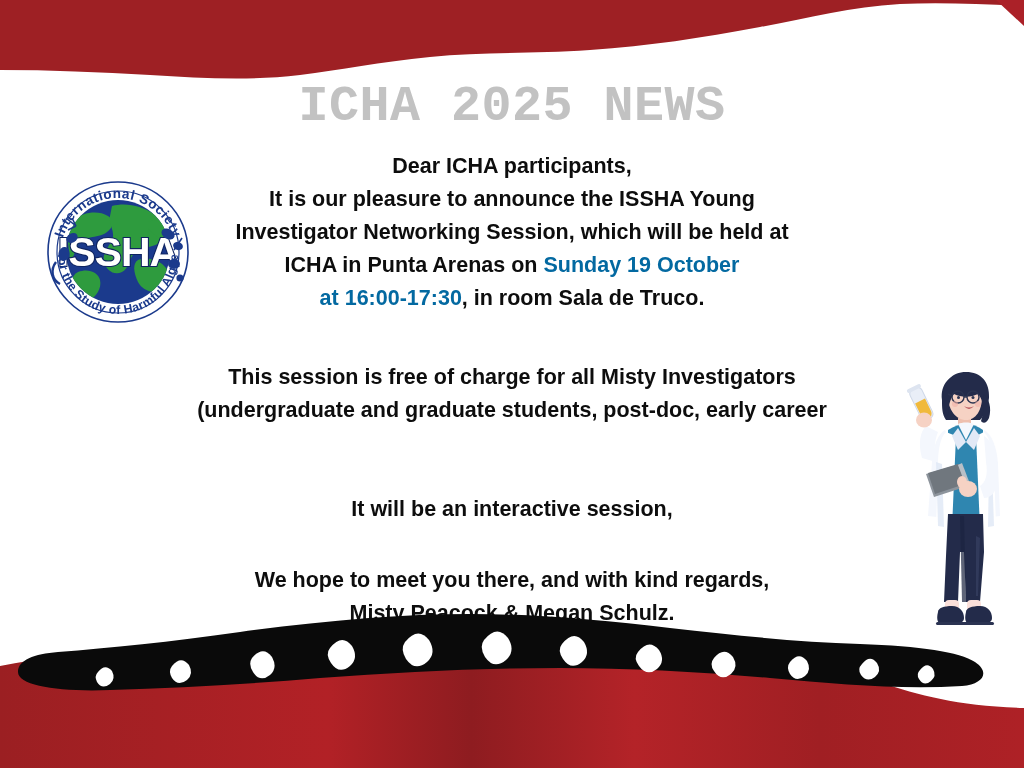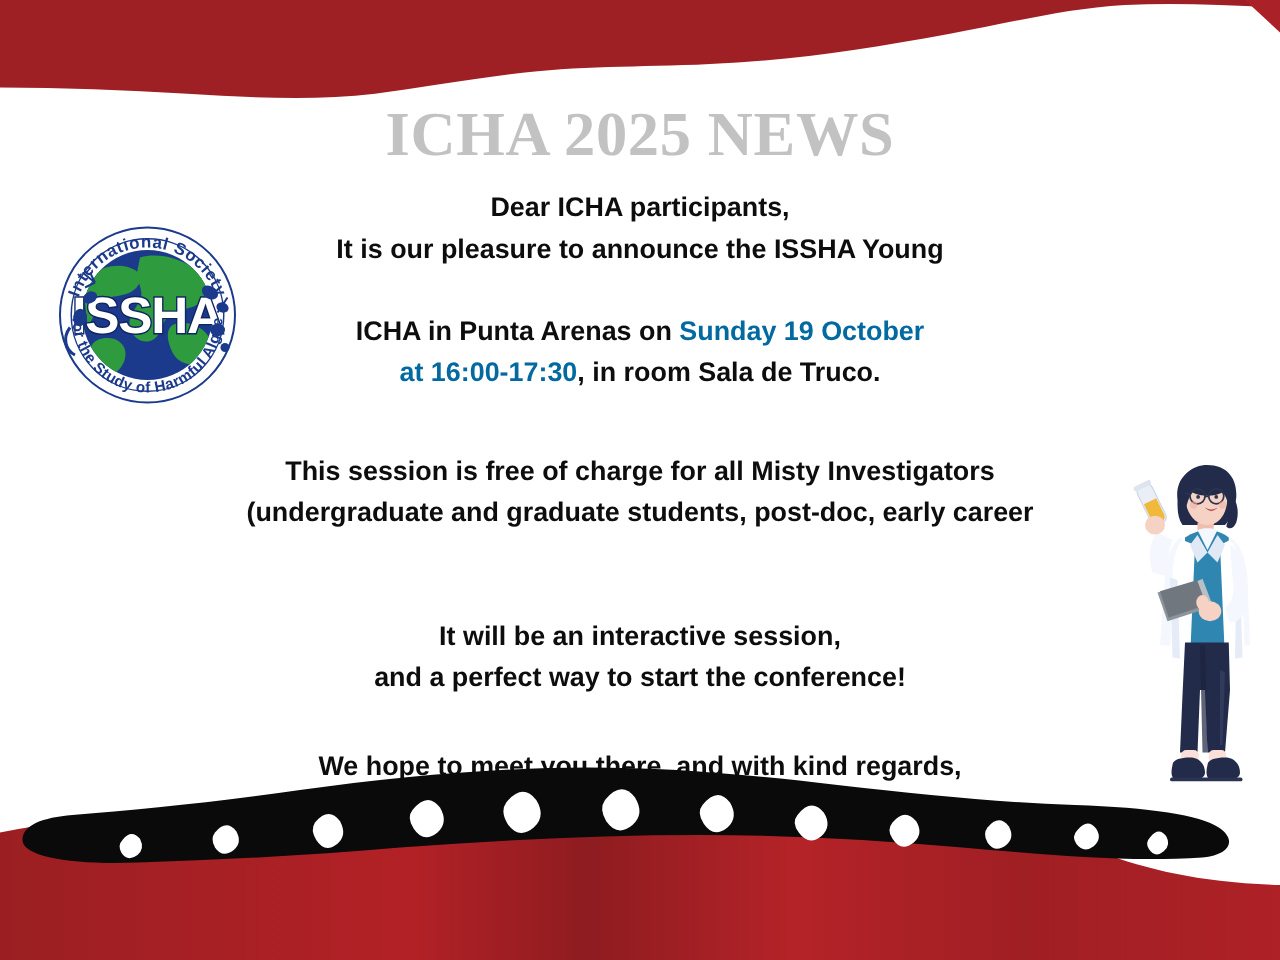--- a/index.html
+++ b/index.html
@@ -38,21 +38,21 @@
     position: absolute;
     top: 79px;
     left: 0;
     width: 1024px;
     text-align: center;
     font-size: 50px;
     line-height: 56px;
     font-weight: 700;
     letter-spacing: 0.5px;
     color: #c2c2c2;
-    font-family: Liberation Serif, serif;
+    font-family: Liberation Mono, monospace;
   }
 
   
   #body-copy {
     position: absolute;
     top: 150px;
     left: 132px;
     width: 760px;
     text-align: center;
     color: #0d0d0d;
@@ -146,32 +146,31 @@
       <circle cx="138" cy="102" r="3.6"></circle>
       <path d="M140,62 L132,74" stroke="#1b3a8c" stroke-width="1.6"></path>
     </g>
   </svg>
 
   <div id="body-copy">
 
     <p id="para-intro">
       <span>Dear ICHA participants,</span><br>
       <span>It is our pleasure to announce the ISSHA Young</span><br>
-      <br>
+      <span>Investigator Networking Session, which will be held at</span><br>
       <span>ICHA in Punta Arenas on </span><span class="accent">Sunday 19 October</span><br>
       <span class="accent">at 16:00-17:30</span><span>, in room Sala de Truco.</span>
     </p>
 
     <p id="para-details">
       <span>This session is free of charge for all Misty Investigators</span><br>
       <span>(undergraduate and graduate students, post-doc, early career</span><br>
       <br>
       <br>
       <span>It will be an interactive session,</span><br>
-      <span>and a perfect way to start the conference!</span>
     </p>
 
     <p id="para-closing">
       <span>We hope to meet you there, and with kind regards,</span><br>
       <span>Misty Peacock &amp; Megan Schulz.</span>
     </p>
 
   </div>
 
   <svg id="scientist" viewBox="0 0 120 272" aria-hidden="true">

